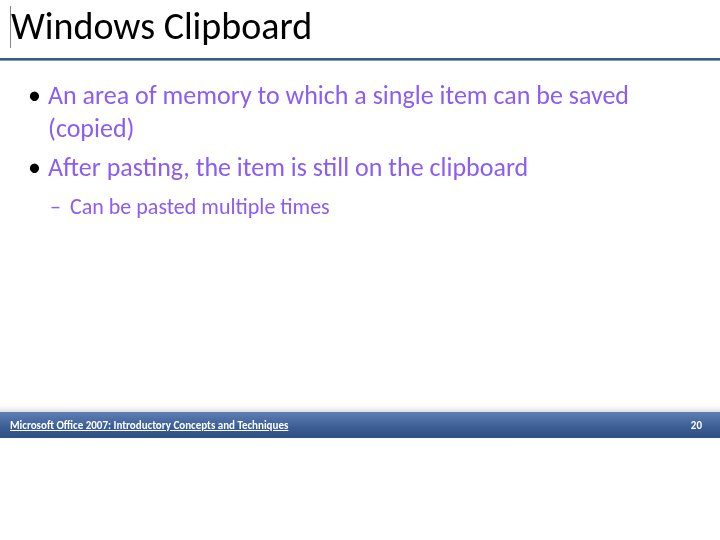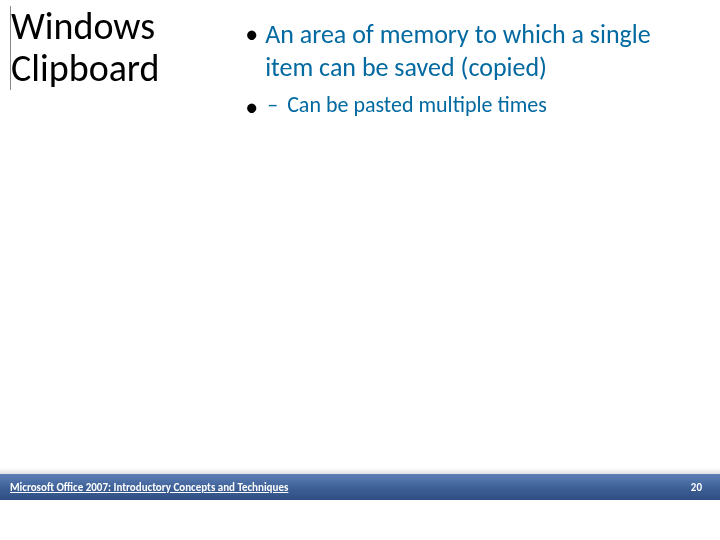--- a/index.html
+++ b/index.html
@@ -1,19 +1,19 @@
 <!DOCTYPE html>
 <html><head>
 <meta charset="utf-8">
 <style>
   * { margin: 0; padding: 0; box-sizing: border-box; }
   html, body { width: 720px; height: 540px; font-family: Calibri, "Segoe UI", Arial, sans-serif; background: #fff; overflow: hidden; }
   .slide {
-    width: 720px; height: 500px;
-    display: flex; flex-direction: row;
+    width: 720px; height: 438px;
+    display: flex; flex-direction: column;
     position: relative;
     background: #fff;
     border-radius: 10px;
   }
   .title-area { padding: 6px 10px 4px 10px; }
   .title {
     font-size: 38px;
     color: #000;
     font-weight: 400;
     line-height: 1.1;
@@ -21,32 +21,32 @@
   }
   .rule {
     height: 0;
     border-top: 2px solid #385d8a;
     border-bottom: 1px solid #7f9bc1;
     margin: 6px 0 0 0;
   }
   .body {
     flex: 1 1 auto;
     padding: 18px 24px 12px 24px;
-    color: #0369a1;
+    color: #8b5cf6;
     font-size: 26px;
     line-height: 1.28;
   }
   ul.lvl1 { list-style: none; }
   ul.lvl1 > li { position: relative; padding-left: 24px; margin-bottom: 6px; }
   ul.lvl1 > li::before {
     content: "•";
     position: absolute; left: 4px; top: 0;
     color: #000;
   }
-  ul.lvl2 { list-style: none; margin-top: 2px; }
+  ul.lvl2 { list-style: none; margin-top: 8px; }
   ul.lvl2 > li {
     position: relative;
     padding-left: 22px;
     font-size: 22px;
   }
   ul.lvl2 > li::before {
     content: "–";
     position: absolute; left: 2px; top: 0;
   }
   .gap { height: 12px; }
@@ -75,20 +75,21 @@
     <div class="title">Windows Clipboard</div>
   </div>
   <div class="rule"></div>
 
   <div class="body">
     <ul class="lvl1">
       <li>
         <span>An area of memory to which a single item can be saved (copied)</span>
       </li>
       <li>
+        <span>After pasting, the item is still on the clipboard</span>
         <ul class="lvl2">
           <li>
             <span>Can be pasted multiple times</span>
           </li>
         </ul>
       </li>
     </ul>
     <div class="gap"></div>
   </div>
 

